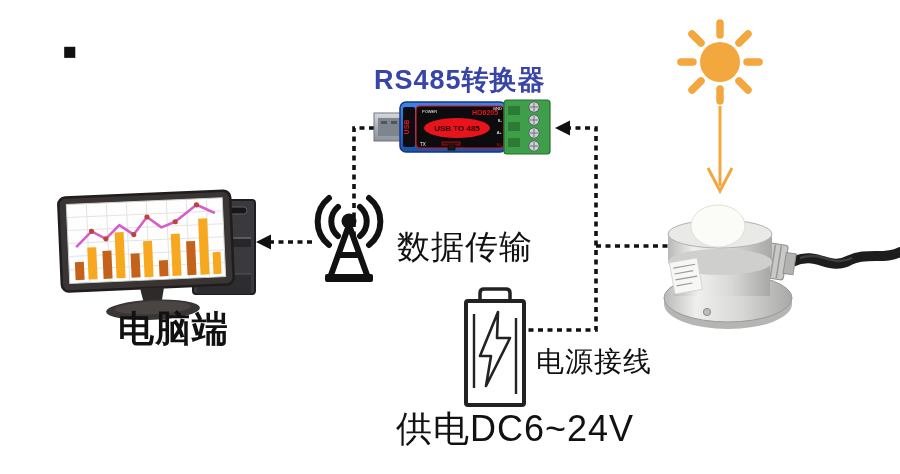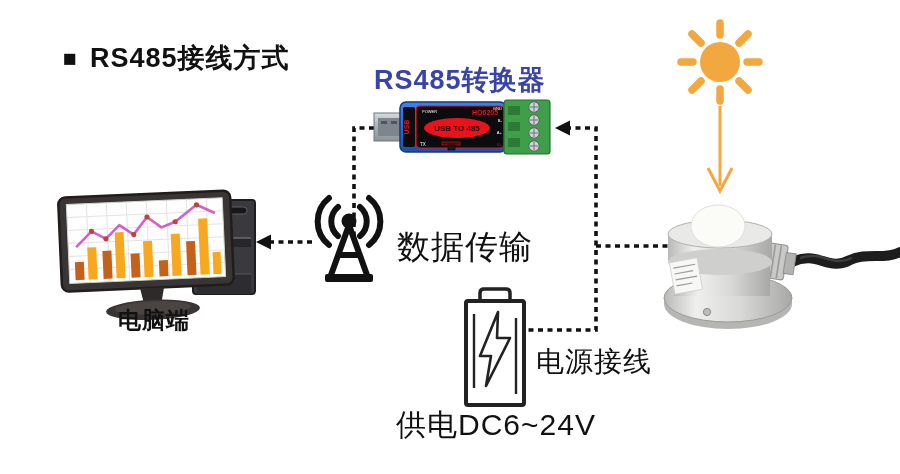--- a/index.html
+++ b/index.html
@@ -7,23 +7,23 @@
     position:relative;width:900px;height:474px;background:#ffffff;overflow:hidden;
     font-family:"Liberation Sans","DejaVu Sans",sans-serif;color:#111;
   }
   .abs{position:absolute;}
   .title{left:63px;top:40px;font-size:27px;font-weight:700;letter-spacing:1px;display:flex;align-items:center;gap:12px;}
   .title .sq{font-size:23px;line-height:1;}
   .conv-label{left:374px;top:62px;font-size:27px;font-weight:600;color:#3944A7;letter-spacing:1px;}
   .lbl{font-weight:500;letter-spacing:1px;}
   .ab-label{left:437px;top:158px;font-size:28px;}
   .data-label{left:397px;top:225px;font-size:33px;}
-  .pc-label{left:118px;top:305px;font-size:23px;font-weight:600;}
+  .pc-label{left:118px;top:305px;font-size:36px;font-weight:600;}
   .pwr-label{left:536px;top:343px;font-size:28px;}
-  .supply-label{left:396px;top:405px;font-size:30px;}
+  .supply-label{left:396px;top:405px;font-size:36px;}
   svg{display:block;}
 </style>
 </head>
 <body>
 
 <div class="canvas">
 
   <svg class="abs" style="left:0;top:0;" width="900" height="474">
     <g fill="none" stroke="#111" stroke-width="3.6" stroke-dasharray="5 4.5">
       <path d="M374,128 L354,128 L354,240"></path>
@@ -34,21 +34,20 @@
     <polygon points="256,242 271,234.5 271,249.5" fill="#111"></polygon>
     <polygon points="555,128 570,120.5 570,135.5" fill="#111"></polygon>
     <g stroke="#F3A73F" stroke-width="3" fill="none">
       <line x1="720" y1="106" x2="720" y2="186"></line>
       <polyline points="708,168 720,191 732,168"></polyline>
     </g>
   </svg>
 
   <div class="abs title">
     <span class="sq">■</span>
-    <span>RS485接线方式</span>
   </div>
 
   <div class="abs conv-label">RS485转换器</div>
 
   <svg class="abs" style="left:372px;top:98px;" width="182" height="58" viewBox="0 0 182 58">
     <defs>
       <linearGradient id="bluebody" x1="0" y1="0" x2="0" y2="1">
         <stop offset="0" stop-color="#3f83e6"></stop>
           <stop offset="0.5" stop-color="#2b6fd4"></stop>
           <stop offset="1" stop-color="#1c4fa8"></stop>

